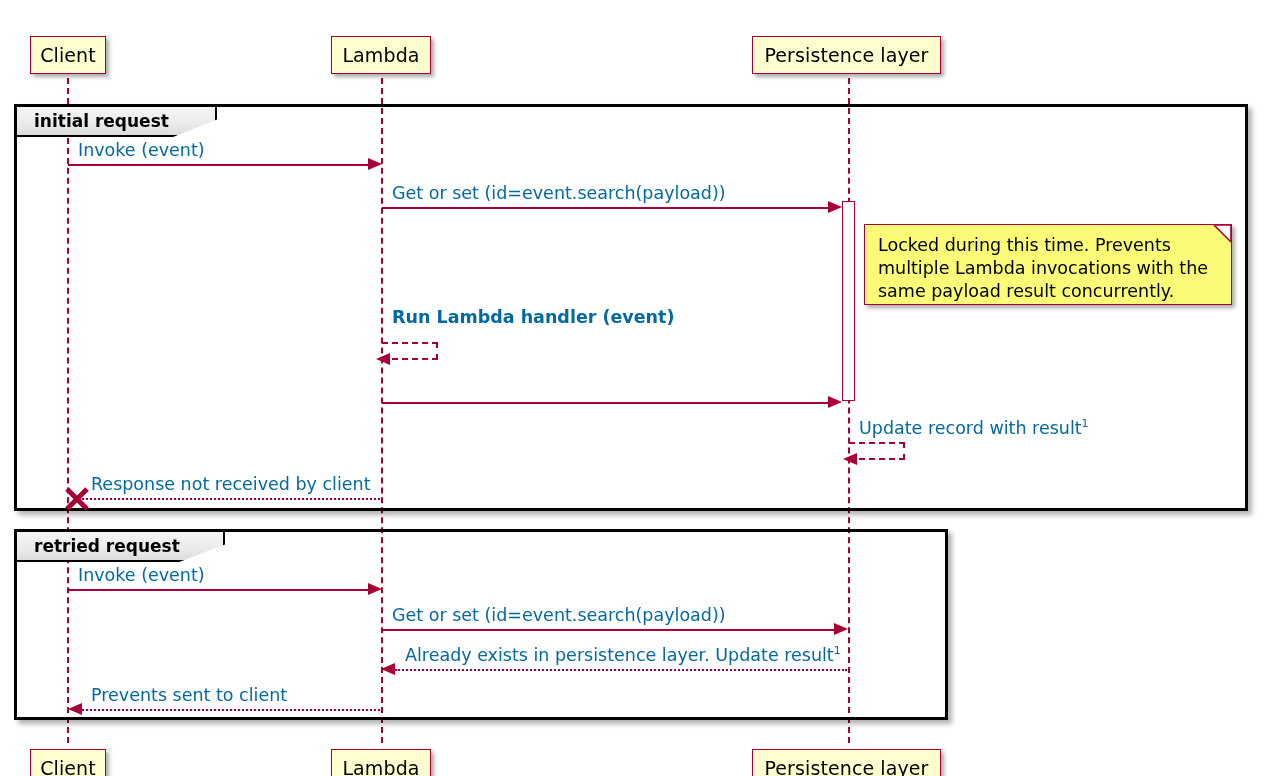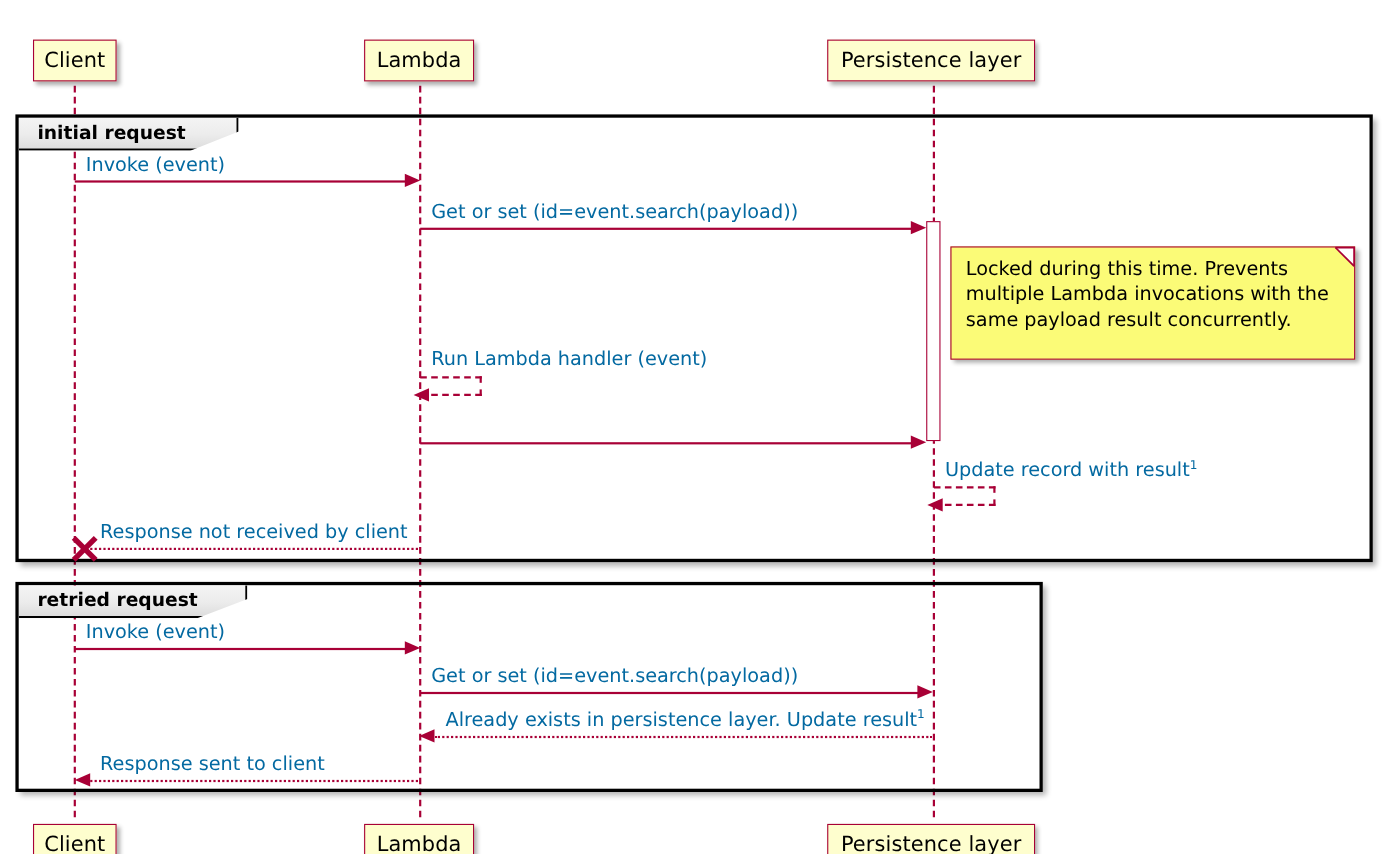--- a/index.html
+++ b/index.html
@@ -189,32 +189,32 @@
   <div class="arrowhead arrow-right" style="left:368px; top:130px;"></div>
 
   <div class="msg-label" style="left:392px; top:156px;">
     <span>Get or set (id=event.search(payload))</span>
   </div>
   <div class="msg-line msg-solid" style="left:382px; top:179px; width:453px;"></div>
   <div class="arrowhead arrow-right" style="left:828px; top:173px;"></div>
 
   <div class="activation" style="left:842px; top:173px; width:13px; height:200px;"></div>
 
-  <div class="note" style="left:864px; top:196px; width:368px; height:103px;">
+  <div class="note" style="left:864px; top:196px; width:368px; height:81px;">
     <div class="note-fold"></div>
     <svg class="note-fold-edge" viewBox="0 0 24 24">
       <polyline points="6,1 23,1 23,18" fill="none" stroke="#A80036" stroke-width="1.6"></polyline>
       <line x1="6" y1="1" x2="23" y2="18" stroke="#A80036" stroke-width="1.6"></line>
     </svg>
     <div>Locked during this time. Prevents</div>
     <div>multiple Lambda invocations with the</div>
     <div>same payload result concurrently.</div>
   </div>
 
-  <div class="msg-label" style="left:392px; top:290px;">
+  <div class="msg-label" style="left:392px; top:280px;font-weight:bold;">
     <span>Run Lambda handler (event)</span>
   </div>
   <div class="selfcall" style="left:382px; top:314px; width:56px; height:18px;"></div>
   <div class="arrowhead arrow-left" style="left:376px; top:325px;"></div>
 
   <div class="msg-line msg-solid" style="left:382px; top:374px; width:453px;"></div>
   <div class="arrowhead arrow-right" style="left:828px; top:368px;"></div>
 
   <div class="msg-label" style="left:859px; top:391px;">
     <span>Update record with result</span><sup>1</sup>
@@ -248,21 +248,21 @@
   <div class="msg-line msg-solid" style="left:382px; top:601px; width:459px;"></div>
   <div class="arrowhead arrow-right" style="left:834px; top:595px;"></div>
 
   <div class="msg-label" style="left:405px; top:618px;">
     <span>Already exists in persistence layer. Update result</span><sup>1</sup>
   </div>
   <div class="msg-line msg-dotted" style="left:395px; top:641px; width:452px;"></div>
   <div class="arrowhead arrow-left" style="left:381px; top:635px;"></div>
 
   <div class="msg-label" style="left:91px; top:658px;">
-    <span>Response sent to client</span>
+    <span>Prevents sent to client</span>
   </div>
   <div class="msg-line msg-dotted" style="left:82px; top:681px; width:298px;"></div>
   <div class="arrowhead arrow-left" style="left:68px; top:675px;"></div>
 
   <div class="participant" style="left:30px; top:721px; width:76px; height:38px;">
     <span>Client</span>
   </div>
   <div class="participant" style="left:331px; top:721px; width:100px; height:38px;">
     <span>Lambda</span>
   </div>

